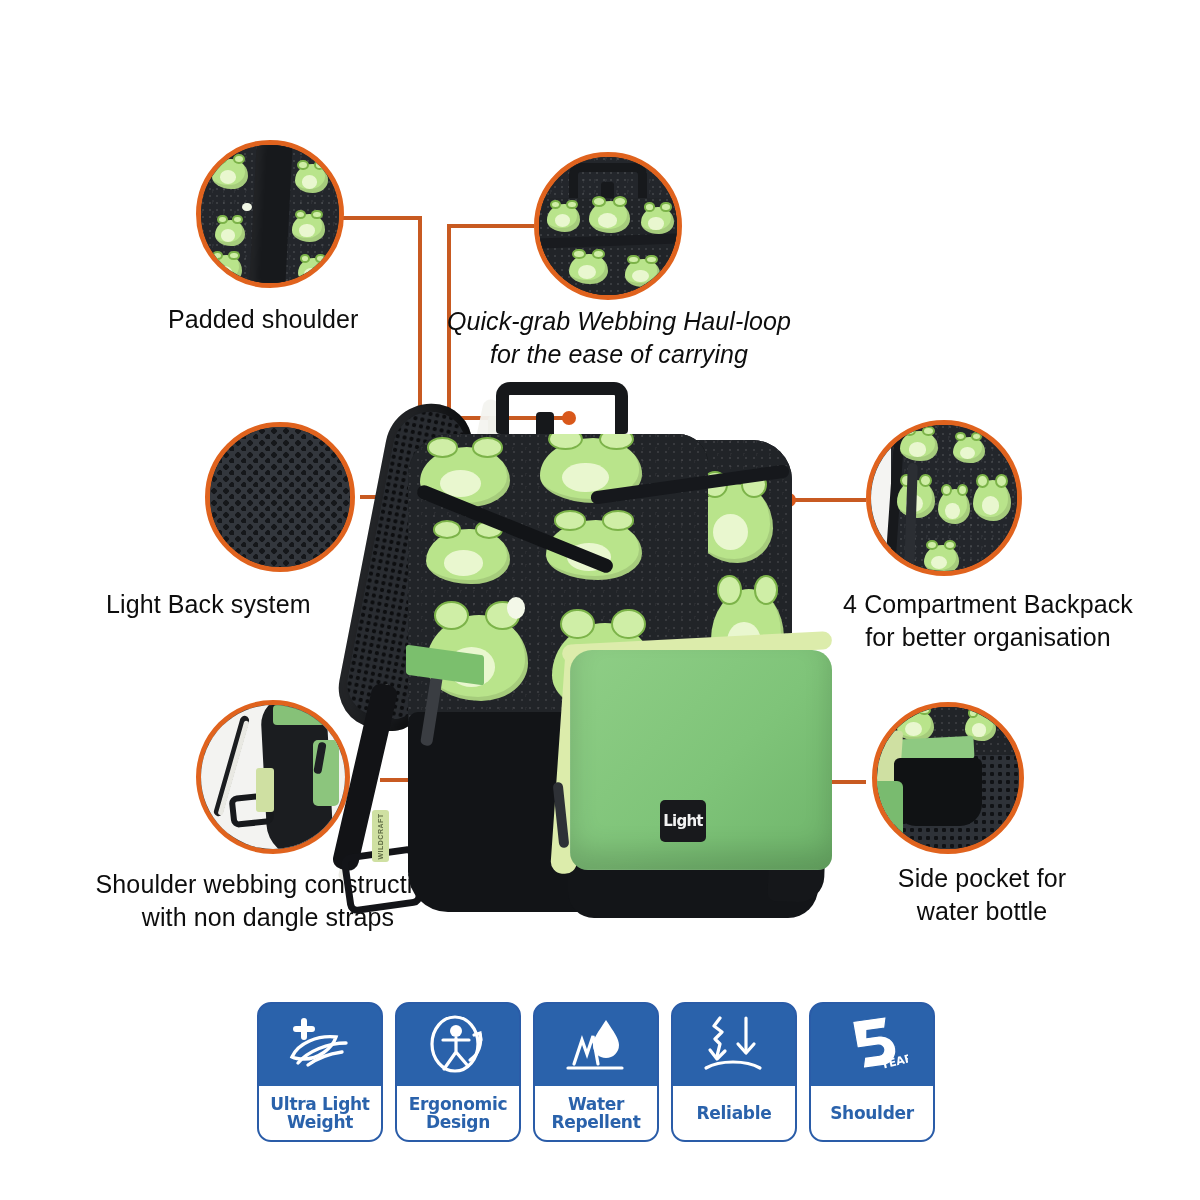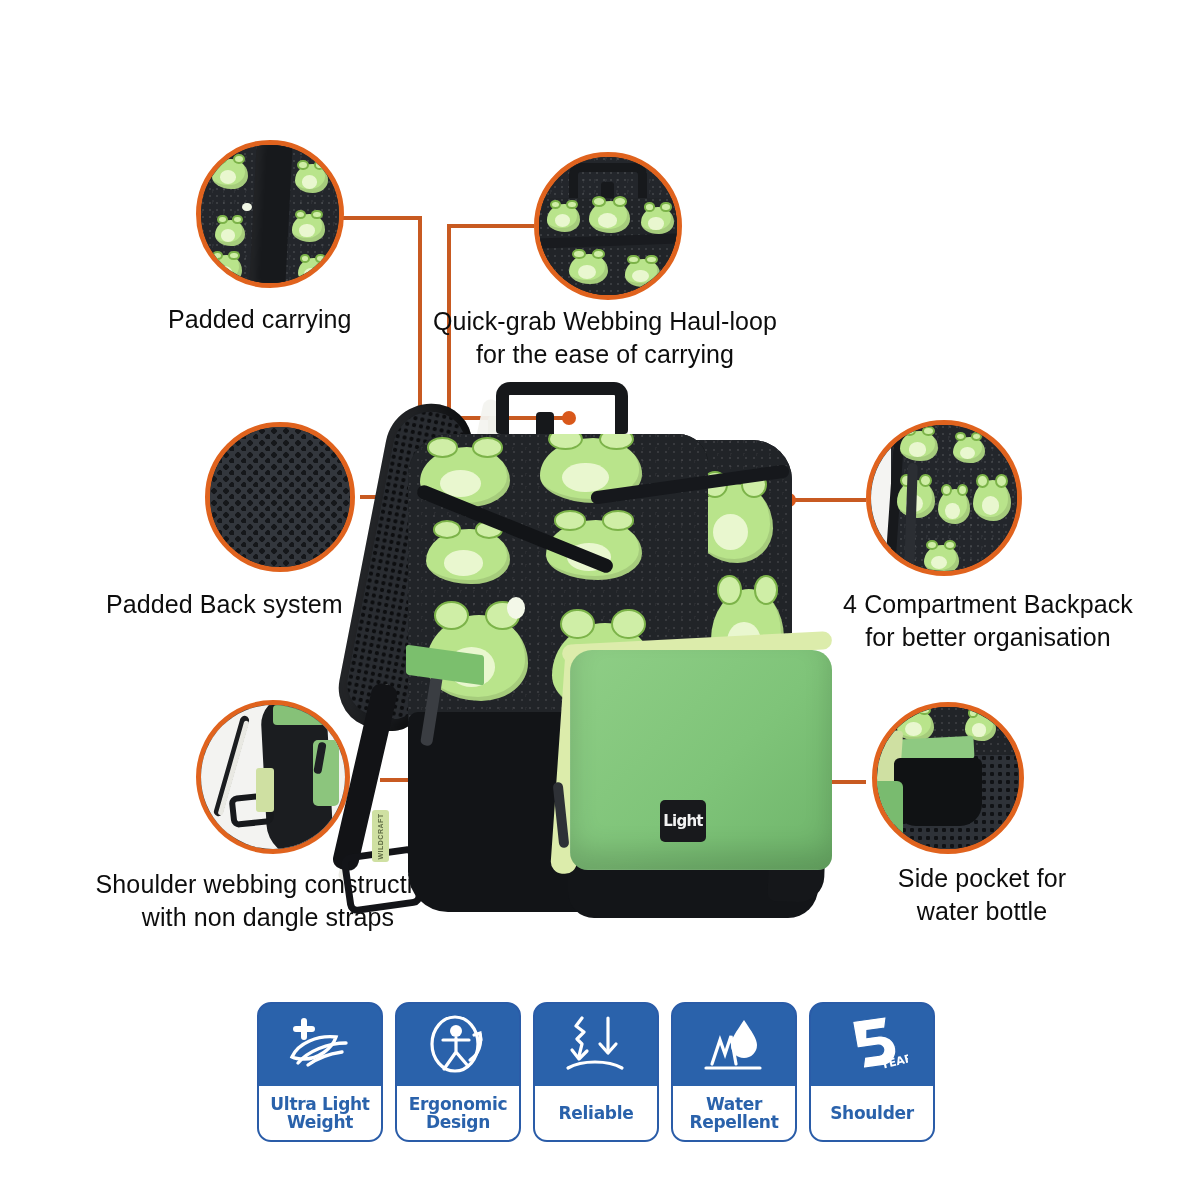--- a/index.html
+++ b/index.html
@@ -306,21 +306,21 @@
         </div>
       <div class="frog" style="left:6%;top:80%;width:24%;height:20%;">
           <i class="belly"></i>
         </div>
       <div class="frog" style="left:70%;top:82%;width:22%;height:19%;">
           <i class="belly"></i>
         </div>
       <div style="position:absolute;left:30%;top:42%;width:7%;height:6%;background:#f2f7e6;border-radius:50%;"></div>
     </div>
   </div>
-  <div class="label" style="left:168px;top:303px;width:250px;text-align:left;">Padded carrying</div>
+  <div class="label" style="left:168px;top:303px;width:250px;text-align:left;">Padded shoulder</div>
 
   <div class="callout-circle" style="left:534px;top:152px;width:148px;height:148px;">
     <div class="photo fab-dark">
       <div style="position:absolute;left:22%;top:4%;width:56%;height:26%;border:9px solid #17191c;border-bottom:none;border-radius:12px 12px 0 0;box-sizing:border-box;"></div>
       <div style="position:absolute;left:45%;top:18%;width:9%;height:17%;background:#17191c;border-radius:3px;"></div>
       <div style="position:absolute;left:0;top:30%;width:100%;height:70%;background-color:#212428;background-image:radial-gradient(circle at 2px 2px, rgba(255,255,255,.11) 1px, transparent 1.3px);background-size:7px 7px;"></div>
       <div class="frog" style="left:6%;top:34%;width:24%;height:20%;">
           <i class="belly"></i>
         </div>
       <div class="frog" style="left:36%;top:32%;width:30%;height:23%;">
@@ -331,27 +331,27 @@
         </div>
       <div class="frog" style="left:22%;top:70%;width:28%;height:22%;">
           <i class="belly"></i>
         </div>
       <div class="frog" style="left:62%;top:74%;width:26%;height:20%;">
           <i class="belly"></i>
         </div>
       <div style="position:absolute;left:0;top:57%;width:100%;height:7%;background:#191b1f;transform:rotate(-2deg);"></div>
     </div>
   </div>
-  <div class="label" style="left:420px;top:305px;width:370px;text-align:center;">Quick-grab Webbing Haul-loop
+  <div class="label" style="left:434px;top:305px;width:370px;text-align:center;font-style:italic;">Quick-grab Webbing Haul-loop
 for the ease of carrying</div>
 
   <div class="callout-circle" style="left:205px;top:422px;width:150px;height:150px;">
     <div class="photo fab-mesh"></div>
   </div>
-  <div class="label" style="left:106px;top:588px;width:300px;text-align:left;">Padded Back system</div>
+  <div class="label" style="left:106px;top:588px;width:300px;text-align:left;">Light Back system</div>
 
   <div class="callout-circle" style="left:196px;top:700px;width:154px;height:154px;">
     <div class="photo" style="background:#f3f3f1;">
       <div style="position:absolute;left:44%;top:-6%;width:46%;height:112%;background:#1b1d20;border-radius:28px 10px 18px 34px;transform:rotate(-3deg);"></div>
       <div style="position:absolute;left:50%;top:0%;width:36%;height:14%;background:#86c178;border-radius:4px;"></div>
       <div style="position:absolute;left:78%;top:24%;width:18%;height:46%;background:#8cc57d;border-radius:5px;"></div>
       <div style="position:absolute;left:18%;top:6%;width:9px;height:72%;background:#1b1d20;transform:rotate(16deg);border-radius:5px;"></div>
       <div style="position:absolute;left:21%;top:10%;width:5px;height:68%;background:#e9e9e3;transform:rotate(16deg);border-radius:4px;"></div>
       <div style="position:absolute;left:20%;top:62%;width:30%;height:22%;border:6px solid #17191c;border-radius:8px;box-sizing:border-box;transform:rotate(-6deg);"></div>
       <div style="position:absolute;left:38%;top:44%;width:13%;height:30%;background:#cfe0a2;border-radius:3px;"></div>
@@ -521,41 +521,41 @@
           <path d="M47 46 c9 -6 12 -16 10 -26"></path>
           <path d="M51 21 l6 -2 l1 7"></path>
         </svg>
       </div>
       <div class="badge-label">Ergonomic
 Design</div>
     </div>
 
     <div class="badge">
       <div class="badge-icon">
+        <svg width="72" height="62" viewBox="0 0 72 62" fill="none" stroke="#ffffff" stroke-width="3.2" stroke-linecap="round">
+          <path d="M46 6 c8 12 13 19 13 25 a13 13 0 0 1 -26 0 c0 -6 5 -13 13 -25z" fill="#ffffff" stroke="none"></path>
+          <path d="M14 50 l8 -24 l5 14 l6 -18 l5 28"></path>
+          <path d="M8 54 h54"></path>
+        </svg>
+      </div>
+      <div class="badge-label">Water
+Repellent</div>
+    </div>
+
+    <div class="badge">
+      <div class="badge-icon">
         <svg width="72" height="62" viewBox="0 0 72 62" fill="none" stroke="#ffffff" stroke-width="3.2" stroke-linecap="round" stroke-linejoin="round">
           <path d="M22 4 l-6 8 l8 6 l-7 7 l5 5 l-3 12"></path>
           <path d="M12 36 l7 9 l8 -8"></path>
           <path d="M48 4 v34"></path>
           <path d="M40 30 l8 9 l8 -9"></path>
           <path d="M8 54 c14 -8 40 -8 54 0"></path>
         </svg>
       </div>
       <div class="badge-label">Reliable</div>
-    </div>
-
-    <div class="badge">
-      <div class="badge-icon">
-        <svg width="72" height="62" viewBox="0 0 72 62" fill="none" stroke="#ffffff" stroke-width="3.2" stroke-linecap="round">
-          <path d="M46 6 c8 12 13 19 13 25 a13 13 0 0 1 -26 0 c0 -6 5 -13 13 -25z" fill="#ffffff" stroke="none"></path>
-          <path d="M14 50 l8 -24 l5 14 l6 -18 l5 28"></path>
-          <path d="M8 54 h54"></path>
-        </svg>
-      </div>
-      <div class="badge-label">Water
-Repellent</div>
     </div>
 
     <div class="badge">
       <div class="badge-icon">
         <svg width="72" height="64" viewBox="0 0 72 64">
           <g transform="rotate(-8 36 32)">
             <path d="M20 6 h34 l-3 11 h-18 l-1 7 h12 a15 15 0 0 1 0 30 h-20 l3 -11 h15 a5 5 0 0 0 0 -10 h-21 z" fill="#ffffff"></path>
             <path d="M20 6 h34 l-3 11 h-18 l-1 7 h12 a15 15 0 0 1 0 30 h-20 l3 -11 h15 a5 5 0 0 0 0 -10 h-21 z" fill="none" stroke="#2a62ab" stroke-width="1.2"></path>
           </g>
           <text x="46" y="56" fill="#ffffff" font-size="11" font-weight="bold" font-family="DejaVu Sans, sans-serif" transform="rotate(-14 46 56)">YEAR</text>

